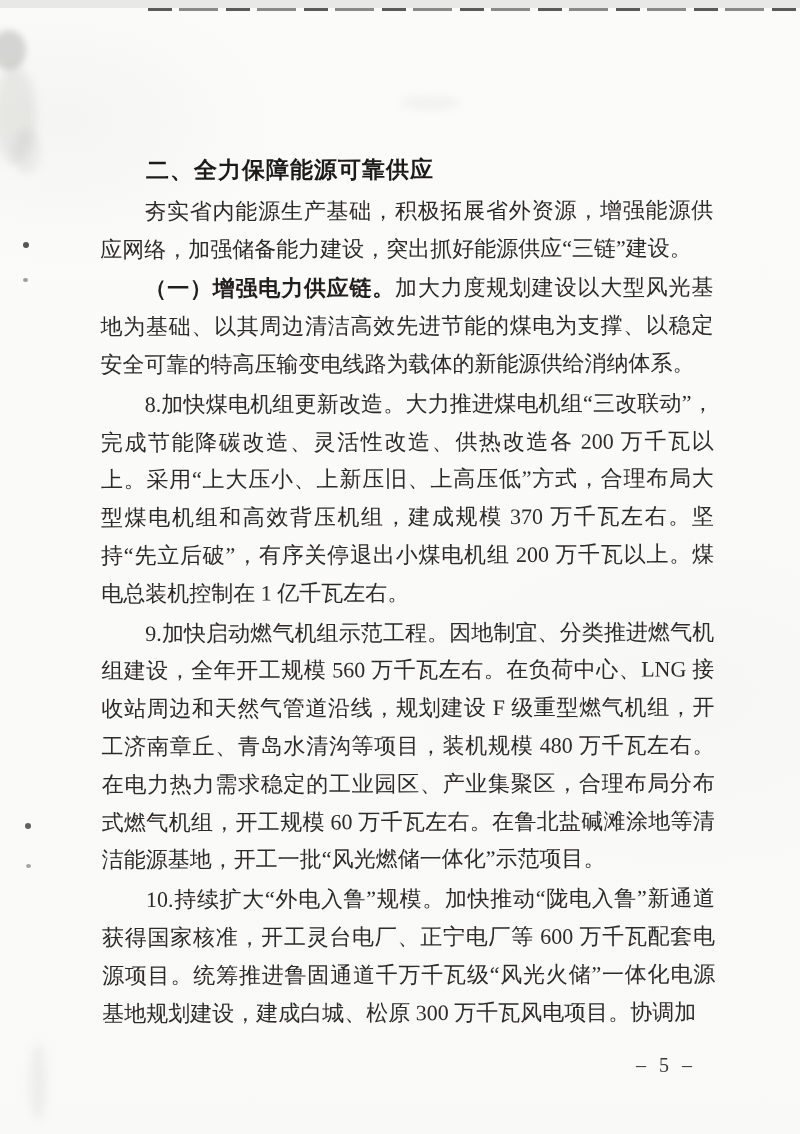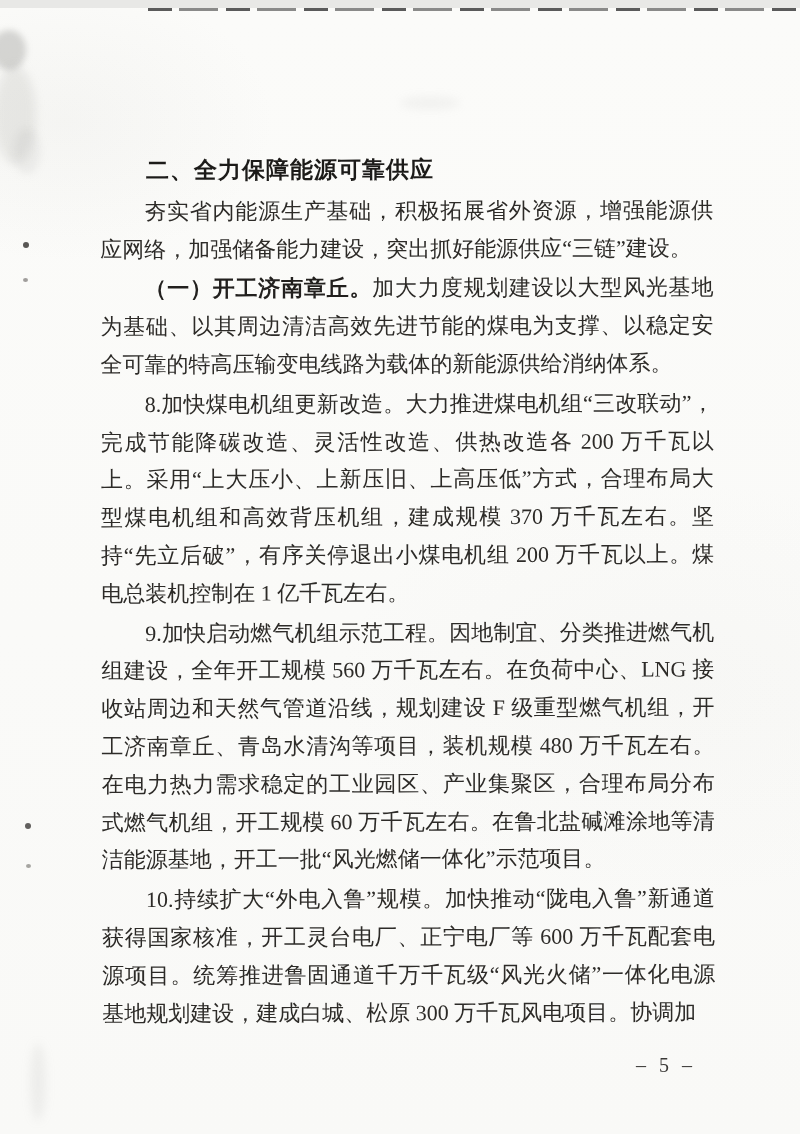--- a/index.html
+++ b/index.html
@@ -87,21 +87,21 @@
   <div class="smudge sm-dot3"></div>
   <div class="smudge sm-dot4"></div>
   <div class="smudge sm-streak"></div>
   <div class="smudge sm-faint-mid"></div>
 
   <div class="doc">
     <h2>二、全力保障能源可靠供应</h2>
 
     <p><span>夯实省内能源生产基础，积极拓展省外资源，增强能源供应网络，加强储备能力建设，突出抓好能源供应“三链”建设。</span></p>
 
-    <p><span class="lead">（一）开工济南章丘。</span><span>加大力度规划建设以大型风光基地为基础、以其周边清洁高效先进节能的煤电为支撑、以稳定安全可靠的特高压输变电线路为载体的新能源供给消纳体系。</span></p>
+    <p><span class="lead">（一）增强电力供应链。</span><span>加大力度规划建设以大型风光基地为基础、以其周边清洁高效先进节能的煤电为支撑、以稳定安全可靠的特高压输变电线路为载体的新能源供给消纳体系。</span></p>
 
     <p><span>8.加快煤电机组更新改造。大力推进煤电机组“三改联动”，完成节能降碳改造、灵活性改造、供热改造各 200 万千瓦以上。采用“上大压小、上新压旧、上高压低”方式，合理布局大型煤电机组和高效背压机组，建成规模 370 万千瓦左右。坚持“先立后破”，有序关停退出小煤电机组 200 万千瓦以上。煤电总装机控制在 1 亿千瓦左右。</span></p>
 
     <p><span>9.加快启动燃气机组示范工程。因地制宜、分类推进燃气机组建设，全年开工规模 560 万千瓦左右。在负荷中心、LNG 接收站周边和天然气管道沿线，规划建设 F 级重型燃气机组，开工济南章丘、青岛水清沟等项目，装机规模 480 万千瓦左右。在电力热力需求稳定的工业园区、产业集聚区，合理布局分布式燃气机组，开工规模 60 万千瓦左右。在鲁北盐碱滩涂地等清洁能源基地，开工一批“风光燃储一体化”示范项目。</span></p>
 
     <p><span>10.持续扩大“外电入鲁”规模。加快推动“陇电入鲁”新通道获得国家核准，开工灵台电厂、正宁电厂等 600 万千瓦配套电源项目。统筹推进鲁固通道千万千瓦级“风光火储”一体化电源基地规划建设，建成白城、松原 300 万千瓦风电项目。协调加</span></p>
   </div>
 
   <div class="page-number">– 5 –</div>
 

